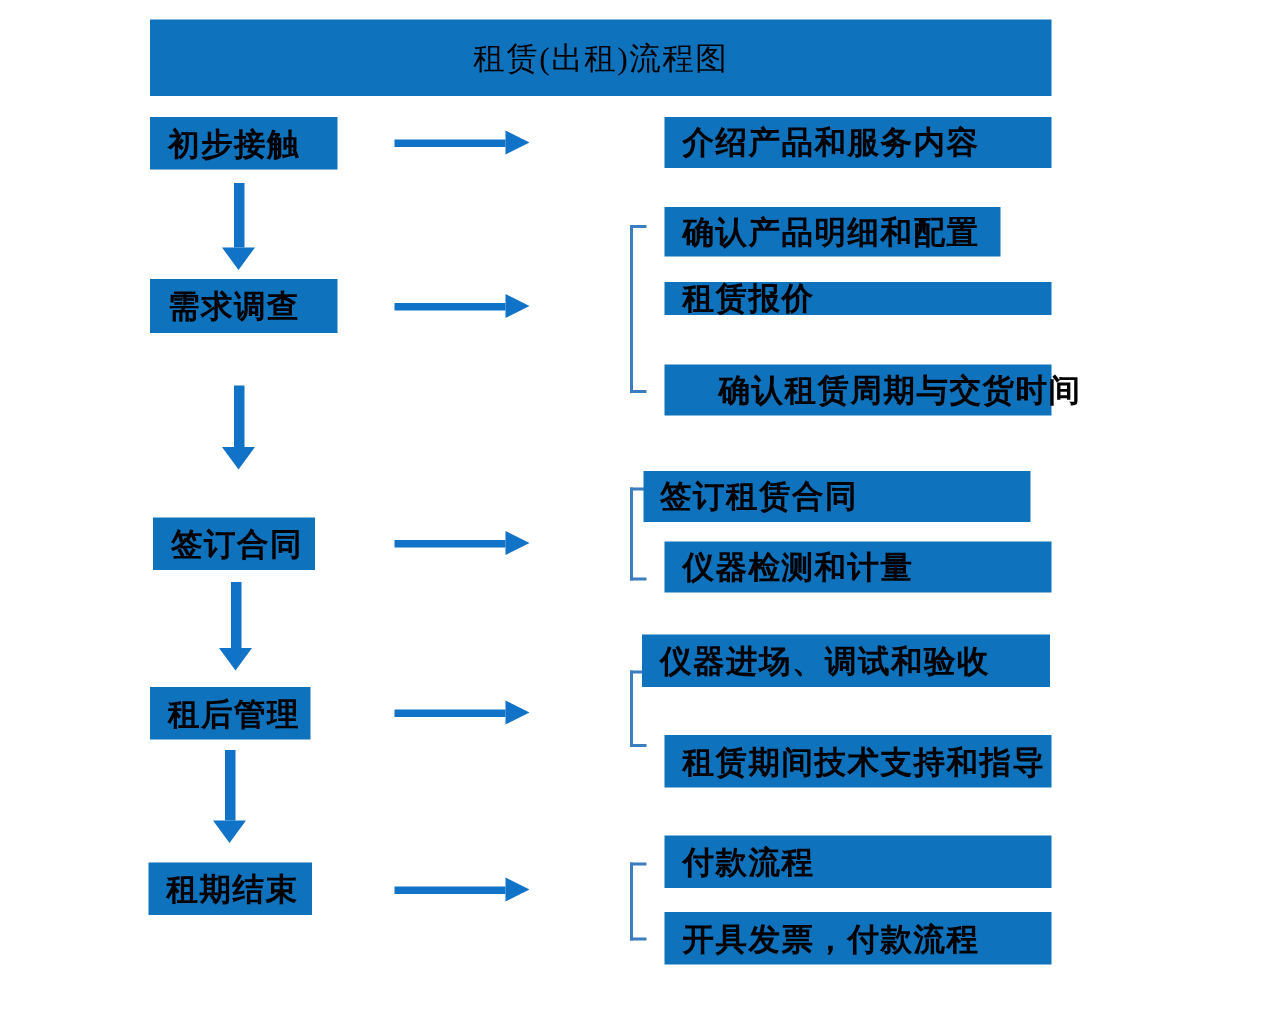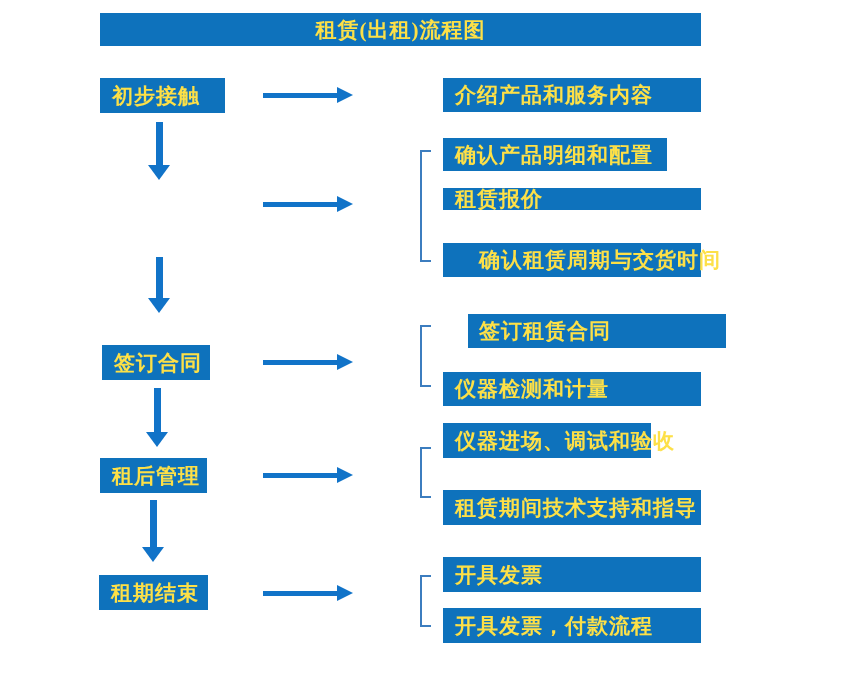--- a/index.html
+++ b/index.html
@@ -8,35 +8,35 @@
     font-family: "Liberation Serif", "DejaVu Serif", serif;
     width: 844px; height: 688px; position: relative; overflow: hidden;
   }
   #canvas {
     position: absolute; left: 0; top: 0; width: 844px; height: 688px;
     background: #ffffff;
   }
   .bluebox {
     position: absolute;
     background: #0e72bc;
-    color: #fde047;
+    color: #000000;
     font-weight: bold;
     font-size: 21px;
     letter-spacing: 1px;
     display: flex;
     align-items: center;
     padding-left: 12px;
     white-space: nowrap;
   }
   .titlebar {
     position: absolute;
-    left: 100px; top: 13px; width: 601px; height: 33px;
+    left: 100px; top: 13px; width: 601px; height: 51px;
     background: #0e72bc;
-    color: #fde047;
-    font-weight: bold;
+    color: #000000;
+    font-weight: normal;
     font-size: 21px;
     letter-spacing: 1px;
     display: flex;
     align-items: center;
     justify-content: center;
   }
   
   .arrow-right {
     position: absolute;
     width: 90px; height: 16px;
@@ -83,20 +83,21 @@
   }
 </style>
 </head>
 <body>
 
 <div id="canvas">
 
   <div class="titlebar">租赁(出租)流程图</div>
 
   <div class="bluebox" style="left:100px; top:78px;  width:125px; height:35px;">初步接触</div>
+  <div class="bluebox" style="left:100px; top:186px; width:125px; height:36px;">需求调查</div>
   <div class="bluebox" style="left:102px; top:345px; width:108px; height:35px;">签订合同</div>
   <div class="bluebox" style="left:99px;  top:575px; width:109px; height:35px;">租期结束</div>
   <div class="bluebox" style="left:100px; top:458px; width:107px; height:35px;">租后管理</div>
 
   <div class="arrow-right" style="left:263px; top:87px;">
     <span class="shaft"></span>
       <span class="head"></span>
   </div>
   <div class="arrow-right" style="left:263px; top:196px;">
     <span class="shaft"></span>
@@ -136,22 +137,22 @@
   <div class="bracket" style="top:325px; height:62px;"></div>
   <div class="bracket" style="top:447px; height:51px;"></div>
   <div class="bracket" style="top:575px; height:52px;"></div>
 
   <div class="bluebox" style="left:443px; top:78px;  width:258px; height:34px;">介绍产品和服务内容</div>
 
   <div class="bluebox" style="left:443px; top:138px; width:224px; height:33px;">确认产品明细和配置</div>
   <div class="bluebox" style="left:443px; top:188px; width:258px; height:22px;">租赁报价</div>
   <div class="bluebox" style="left:443px; top:243px; width:258px; height:34px;padding-left:36px;">确认租赁周期与交货时间</div>
 
-  <div class="bluebox" style="left:468px; top:314px; width:258px; height:34px;padding-left:11px;">签订租赁合同</div>
-  <div class="bluebox" style="left:443px; top:372px; width:258px; height:34px;">仪器检测和计量</div>
+  <div class="bluebox" style="left:429px; top:314px; width:258px; height:34px;padding-left:11px;">签订租赁合同</div>
+  <div class="bluebox" style="left:443px; top:361px; width:258px; height:34px;">仪器检测和计量</div>
 
-  <div class="bluebox" style="left:443px; top:423px; width:208px; height:35px;">仪器进场、调试和验收</div>
+  <div class="bluebox" style="left:428px; top:423px; width:272px; height:35px;">仪器进场、调试和验收</div>
   <div class="bluebox" style="left:443px; top:490px; width:258px; height:35px;text-align:right;">租赁期间技术支持和指导</div>
 
-  <div class="bluebox" style="left:443px; top:557px; width:258px; height:35px;">开具发票</div>
+  <div class="bluebox" style="left:443px; top:557px; width:258px; height:35px;">付款流程</div>
   <div class="bluebox" style="left:443px; top:608px; width:258px; height:35px;">开具发票，付款流程</div>
 
 </div>
 
 </body></html>

